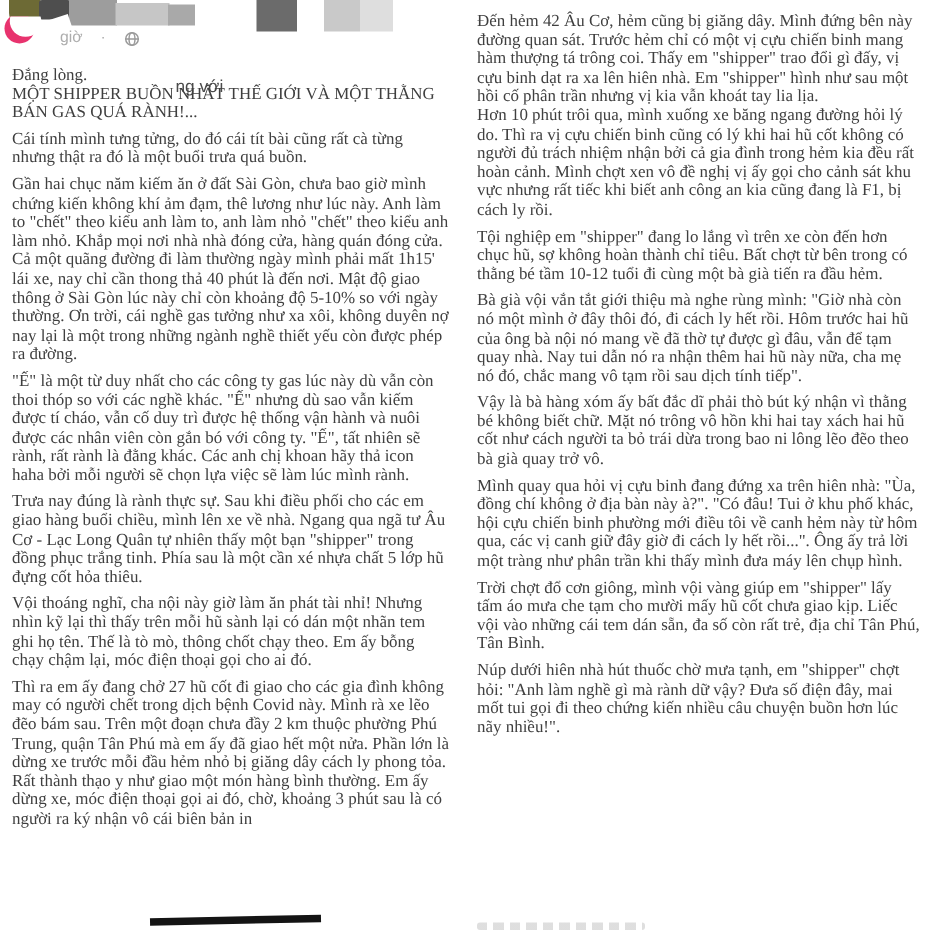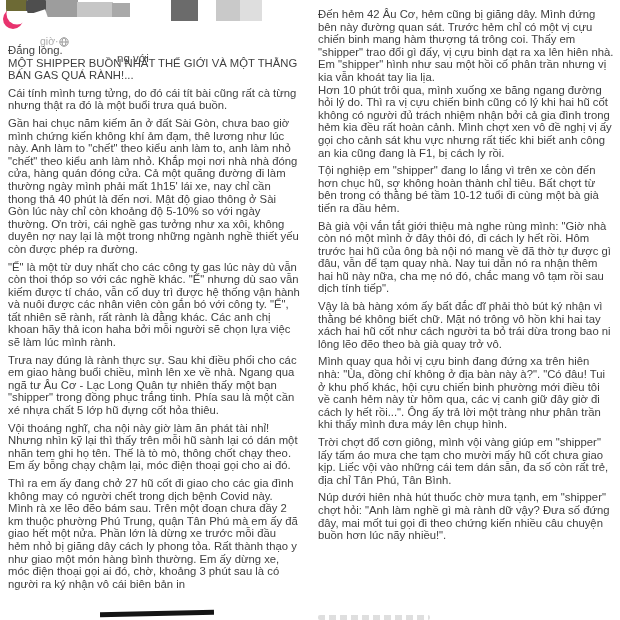--- a/index.html
+++ b/index.html
@@ -15,24 +15,24 @@
   .blob-dark1  { left:26px; top:0; width:21px; height:13px; background:#4e4e4e; border-radius:2px; }
   .blob-mid1   { left:46px; top:0; width:32px; height:17px; background:#9d9d9d; }
   .blob-light1 { left:77px; top:2px; width:36px; height:15px; background:#c6c6c6; }
   .blob-mid2   { left:112px; top:3px; width:18px; height:14px; background:#a9a9a9; }
   .blob-dark2  { left:171px; top:0; width:27px; height:21px; background:#6b6b6b; }
   .blob-light2 { left:216px; top:0; width:24px; height:21px; background:#c9c9c9; }
   .blob-light3 { left:240px; top:0; width:22px; height:21px; background:#dedede; }
   .wedge { position:absolute; left:22px; top:13px; width:26px; height:14px; background:#fff; transform:rotate(-18deg); }
   .crescent { position:absolute; left:2px; top:11px; }
   .tag-context { position:absolute; left:117px; top:6px; font-size:11.5px; color:#4b4b4b;margin-top:46px; }
-  .meta { position:absolute; left:40px; top:19px; font-size:10.5px; color:#adadad; display:flex; align-items:center; gap:0;margin-top:16px; }
+  .meta { position:absolute; left:40px; top:19px; font-size:10.5px; color:#adadad; display:flex; align-items:center; gap:12px; }
   .globe { display:inline-block; margin-top:1px; }
   
-  .col { position:absolute; font-size:11.3px; line-height:12.6px; text-align:left; }
+  .col { position:absolute; font-size:11.3px; line-height:12.6px; text-align:left;font-family:Liberation Serif, serif; }
   .col p { margin:0 0 5px 0; }
   .col p:first-child { margin-bottom:0; }
   .col-left  { left:8px;  top:44px; width:292px; }
   .col-right { left:318px; top:8px;  width:296px; }
   
   .black-bar {
     position:absolute; left:100px; top:611px; width:114px; height:5px;
     background:#141414; transform:rotate(-1.2deg); z-index:5;
   }
   .clipped-frag {
@@ -84,19 +84,19 @@
   </div>
 
   <div class="col col-right">
     <p>Đến hẻm 42 Âu Cơ, hẻm cũng bị giăng dây. Mình đứng bên này đường quan sát. Trước hẻm chỉ có một vị cựu chiến binh mang hàm thượng tá trông coi. Thấy em "shipper" trao đổi gì đấy, vị cựu binh dạt ra xa lên hiên nhà. Em "shipper" hình như sau một hồi cố phân trần nhưng vị kia vẫn khoát tay lia lịa.</p>
     <p>Hơn 10 phút trôi qua, mình xuống xe băng ngang đường hỏi lý do. Thì ra vị cựu chiến binh cũng có lý khi hai hũ cốt không có người đủ trách nhiệm nhận bởi cả gia đình trong hẻm kia đều rất hoàn cảnh. Mình chợt xen vô đề nghị vị ấy gọi cho cảnh sát khu vực nhưng rất tiếc khi biết anh công an kia cũng đang là F1, bị cách ly rồi.</p>
     <p>Tội nghiệp em "shipper" đang lo lắng vì trên xe còn đến hơn chục hũ, sợ không hoàn thành chỉ tiêu. Bất chợt từ bên trong có thằng bé tầm 10-12 tuổi đi cùng một bà già tiến ra đầu hẻm.</p>
     <p>Bà già vội vắn tắt giới thiệu mà nghe rùng mình: "Giờ nhà còn nó một mình ở đây thôi đó, đi cách ly hết rồi. Hôm trước hai hũ của ông bà nội nó mang về đã thờ tự được gì đâu, vẫn để tạm quay nhà. Nay tui dẫn nó ra nhận thêm hai hũ này nữa, cha mẹ nó đó, chắc mang vô tạm rồi sau dịch tính tiếp".</p>
     <p>Vậy là bà hàng xóm ấy bất đắc dĩ phải thò bút ký nhận vì thằng bé không biết chữ. Mặt nó trông vô hồn khi hai tay xách hai hũ cốt như cách người ta bỏ trái dừa trong bao ni lông lẽo đẽo theo bà già quay trở vô.</p>
     <p>Mình quay qua hỏi vị cựu binh đang đứng xa trên hiên nhà: "Ùa, đồng chí không ở địa bàn này à?". "Có đâu! Tui ở khu phố khác, hội cựu chiến binh phường mới điều tôi về canh hẻm này từ hôm qua, các vị canh giữ đây giờ đi cách ly hết rồi...". Ông ấy trả lời một tràng như phân trần khi thấy mình đưa máy lên chụp hình.</p>
     <p>Trời chợt đổ cơn giông, mình vội vàng giúp em "shipper" lấy tấm áo mưa che tạm cho mười mấy hũ cốt chưa giao kịp. Liếc vội vào những cái tem dán sẵn, đa số còn rất trẻ, địa chỉ Tân Phú, Tân Bình.</p>
-    <p>Núp dưới hiên nhà hút thuốc chờ mưa tạnh, em "shipper" chợt hỏi: "Anh làm nghề gì mà rành dữ vậy? Đưa số đứng đây, mai mốt tui gọi đi theo chứng kiến nhiều câu chuyện buồn hơn lúc nãy nhiều!".</p>
+    <p>Núp dưới hiên nhà hút thuốc chờ mưa tạnh, em "shipper" chợt hỏi: "Anh làm nghề gì mà rành dữ vậy? Đưa số điện đây, mai mốt tui gọi đi theo chứng kiến nhiều câu chuyện buồn hơn lúc nãy nhiều!".</p>
   </div>
 
   <div class="black-bar"></div>
   <div class="clipped-frag"></div>
 
 </div>
 
 </body></html>

